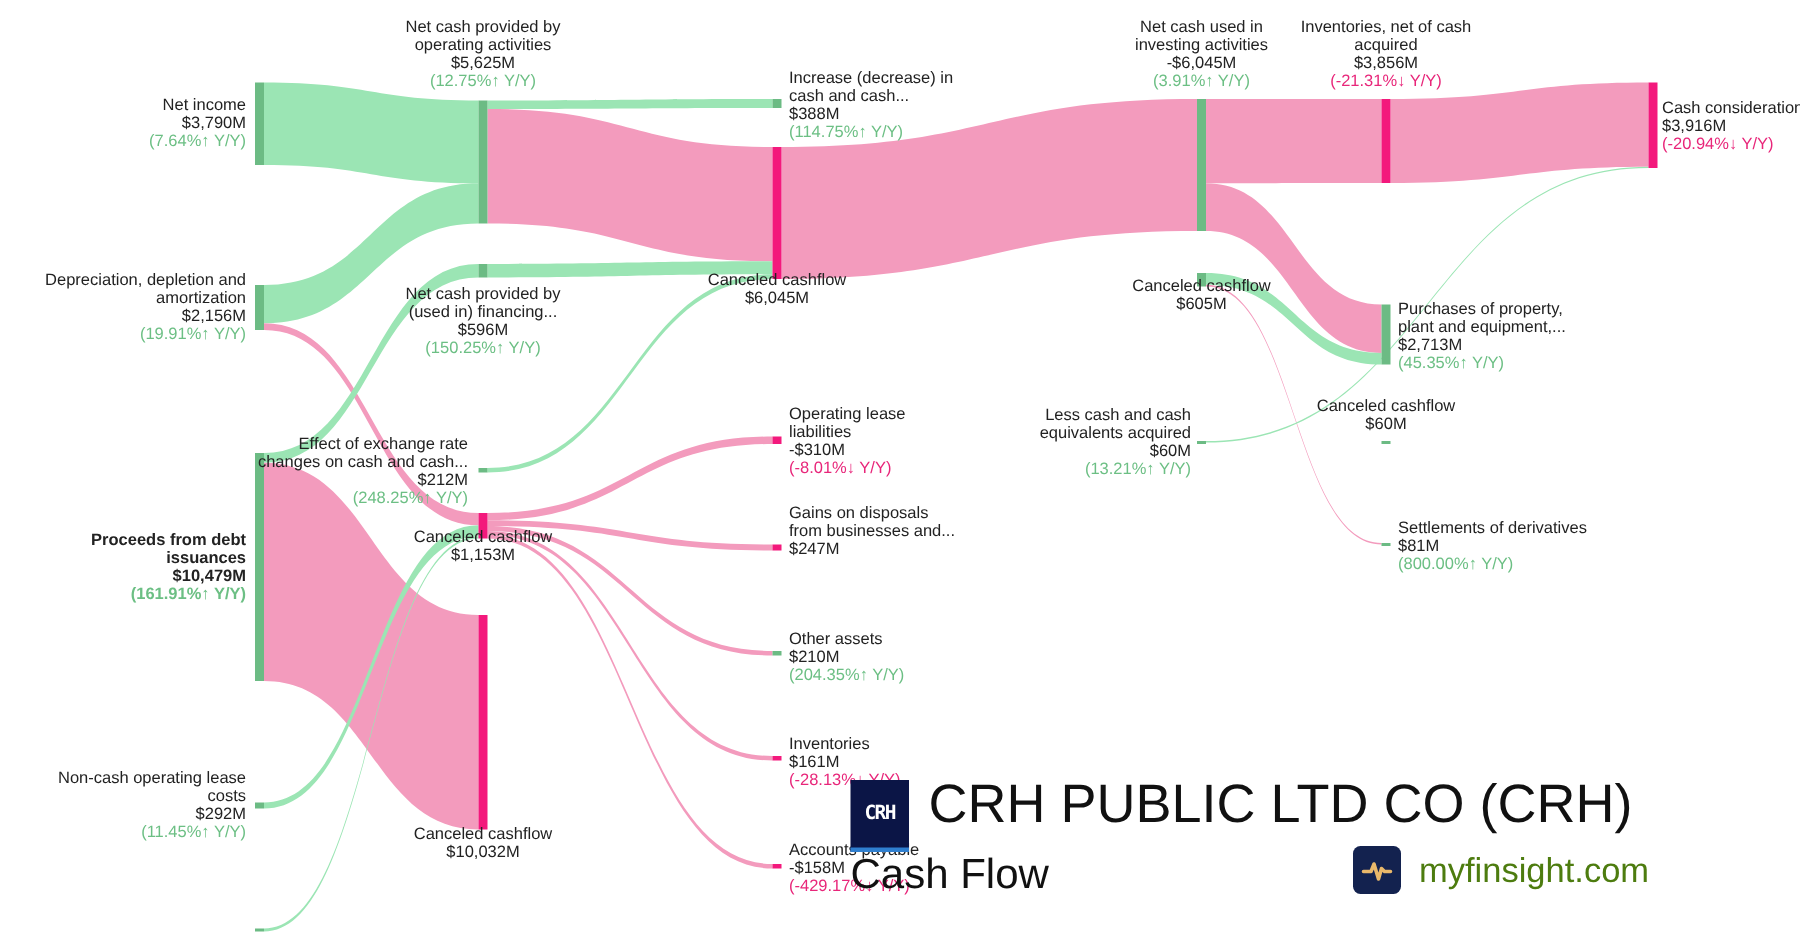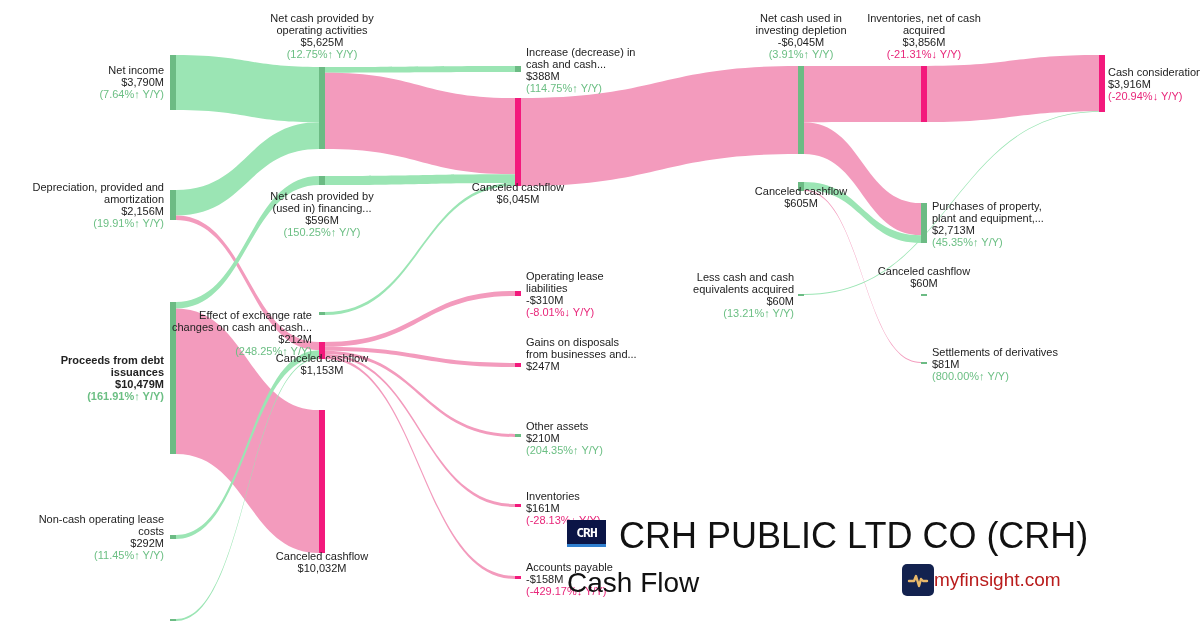--- a/index.html
+++ b/index.html
@@ -5,27 +5,27 @@
   html, body { margin:0; padding:0; background:#ffffff; }
   body { width:1200px; height:630px; position:relative; overflow:hidden; font-family:"Liberation Sans", sans-serif; }
   #sankey { position:absolute; left:0; top:0; width:1200px; height:630px; }
   .lbl { position:absolute; font-size:11px; line-height:12px; color:#222; white-space:nowrap; }
   .lbl .pct-up { color:#6cbf84; }
   .lbl .pct-down { color:#e8267a; }
   .lbl.right { text-align:right; }
   .lbl.center { text-align:center; }
   .lbl.left { text-align:left; }
   #title-block { position:absolute; left:567px; top:515px; }
-  #logo { position:absolute; left:0; top:5px; width:39px; height:27px; background:#0b1546; border-bottom:3px solid #2f7fcf; box-sizing:border-box; display:flex; align-items:center; justify-content:center; }
+  #logo { position:absolute; left:0; top:5px; width:39px; height:48px; background:#0b1546; border-bottom:3px solid #2f7fcf; box-sizing:border-box; display:flex; align-items:center; justify-content:center; }
   #logo span { color:#fff; font-family:"DejaVu Sans Mono", monospace; font-weight:bold; font-size:13px; letter-spacing:-1px; }
   #company-name { position:absolute; left:52px; top:0; font-size:36px; color:#111; white-space:nowrap; }
   #subtitle { position:absolute; left:0; top:52px; font-size:28px; color:#111; white-space:nowrap; }
   #brand { position:absolute; left:902px; top:564px; display:flex; align-items:center; }
   #brand-icon { width:32px; height:32px; background:#13224f; border-radius:5px; display:flex; align-items:center; justify-content:center; }
-  #brand-text { margin-left:0; font-size:19px; color:#b91c1c; }
+  #brand-text { margin-left:12px; font-size:23px; color:#4d7c0f; }
 </style>
 </head>
 <body>
 
 <svg id="sankey" xmlns="http://www.w3.org/2000/svg" width="1200" height="630">
   <g id="links">
       <path d="M176,55 C247.5,55 247.5,67 319,67 L319,122.24977777777778 C247.5,122.24977777777778 247.5,110 176,110 Z" fill="#9be5b4"></path>
       <path d="M176,190 C247.5,190 247.5,122.24977777777778 319,122.24977777777778 L319,149 C247.5,149 247.5,215.53339517625233 176,215.53339517625233 Z" fill="#9be5b4"></path>
       <path d="M176,215.53339517625233 C247.5,215.53339517625233 247.5,342 319,342 L319,350.2307692307692 C247.5,350.2307692307692 247.5,220 176,220 Z" fill="#f39bbd"></path>
       <path d="M176,302 C247.5,302 247.5,176 319,176 L319,185 C247.5,185 247.5,308.483824792442 176,308.483824792442 Z" fill="#9be5b4"></path>
@@ -78,21 +78,21 @@
     </g>
 </svg>
 
 <div id="labels">
     <div class="lbl right" style="top: 64px; right: 1036px;">
       <div>Net income</div>
       <div>$3,790M</div>
       <div class="pct-up">(7.64%↑ Y/Y)</div>
     </div>
     <div class="lbl right" style="top: 181px; right: 1036px;">
-      <div>Depreciation, provided and</div>
+      <div>Depreciation, depletion and</div>
       <div>amortization</div>
       <div>$2,156M</div>
       <div class="pct-up">(19.91%↑ Y/Y)</div>
     </div>
     <div class="lbl right" style="top: 354px; right: 1036px; font-weight: bold;">
       <div>Proceeds from debt</div>
       <div>issuances</div>
       <div>$10,479M</div>
       <div class="pct-up">(161.91%↑ Y/Y)</div>
     </div>
@@ -107,21 +107,21 @@
       <div>operating activities</div>
       <div>$5,625M</div>
       <div class="pct-up">(12.75%↑ Y/Y)</div>
     </div>
     <div class="lbl center" style="top: 190px; left: 222px; width: 200px;">
       <div>Net cash provided by</div>
       <div>(used in) financing...</div>
       <div>$596M</div>
       <div class="pct-up">(150.25%↑ Y/Y)</div>
     </div>
-    <div class="lbl right" style="top: 290px; right: 888px; margin-top: 19px;">
+    <div class="lbl right" style="top: 290px; right: 888px;">
       <div>Effect of exchange rate</div>
       <div>changes on cash and cash...</div>
       <div>$212M</div>
       <div class="pct-up">(248.25%↑ Y/Y)</div>
     </div>
     <div class="lbl center" style="top: 352px; left: 222px; width: 200px;">
       <div>Canceled cashflow</div>
       <div>$1,153M</div>
     </div>
     <div class="lbl center" style="top: 550px; left: 222px; width: 200px;">
@@ -159,21 +159,21 @@
       <div>$161M</div>
       <div class="pct-down">(-28.13%↓ Y/Y)</div>
     </div>
     <div class="lbl left" style="top: 561px; left: 526px; clip-path: inset(0px);">
       <div>Accounts payable</div>
       <div>-$158M</div>
       <div class="pct-down">(-429.17%↓ Y/Y)</div>
     </div>
     <div class="lbl center" style="top: 12px; left: 701px; width: 200px;">
       <div>Net cash used in</div>
-      <div>investing depletion</div>
+      <div>investing activities</div>
       <div>-$6,045M</div>
       <div class="pct-up">(3.91%↑ Y/Y)</div>
     </div>
     <div class="lbl center" style="top: 185px; left: 701px; width: 200px;">
       <div>Canceled cashflow</div>
       <div>$605M</div>
     </div>
     <div class="lbl right" style="top: 271px; right: 406px;">
       <div>Less cash and cash</div>
       <div>equivalents acquired</div>

